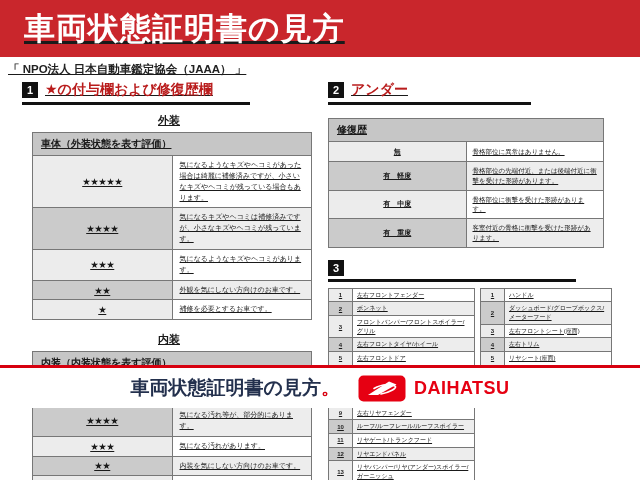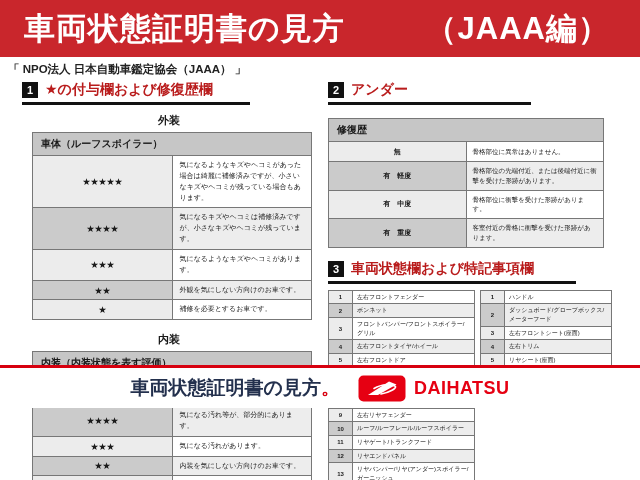--- a/index.html
+++ b/index.html
@@ -4,21 +4,21 @@
 <style>
   * { margin: 0; padding: 0; box-sizing: border-box; }
   html, body { width: 640px; height: 480px; }
   body {
     font-family: "Liberation Sans", "DejaVu Sans", sans-serif;
     background: #ffffff;
     position: relative;
     overflow: hidden;
     color: #1a1a1a;
   }
-  .page { width: 640px; height: 408px; position: relative; }
+  .page { width: 640px; height: 408px; position: relative; text-decoration: underline; }
 
   
   .masthead {
     height: 57px;
     background: #c9262c;
     display: flex;
     align-items: center;
     justify-content: space-between;
     padding: 0 30px 0 24px;
   }
@@ -175,40 +175,39 @@
     letter-spacing: 0.5px;
   }
 </style>
 </head>
 <body>
 
 <div class="page">
 
   <div class="masthead">
     <span class="title">車両状態証明書の見方</span>
-    <span class="edition">（JAAA編）</span>
   </div>
 
   <div class="subtitle">「 NPO法人 日本自動車鑑定協会（JAAA） 」</div>
 
   <div class="columns">
 
     <div class="col-left">
 
       <div class="sec-header w1">
         <span class="sec-num">1</span>
         <span class="sec-title">★の付与欄および修復歴欄</span>
       </div>
 
       <div class="group-label">外装</div>
 
       <table class="star-table">
         <thead>
           <tr>
-            <th colspan="2">車体（ルーフスポイラー）</th>
+            <th colspan="2">車体（外装状態を表す評価）</th>
           </tr>
         </thead>
         <tbody>
           <tr>
             <td class="cell-key">★★★★★</td>
             <td class="cell-desc">気になるようなキズやヘコミがあった場合は綺麗に補修済みですが、小さいなキズやヘコミが残っている場合もあります。</td>
           </tr>
           <tr>
             <td class="cell-key">★★★★</td>
             <td class="cell-desc">気になるキズやヘコミは補修済みですが、小さなキズやヘコミが残っています。</td>
@@ -289,21 +288,20 @@
           </tr>
           <tr>
             <td class="cell-key">有　重度</td>
             <td class="cell-desc">客室付近の骨格に衝撃を受けた形跡があります。</td>
           </tr>
         </tbody>
       </table>
 
       <div class="sec-header w3 mt14">
         <span class="sec-num">3</span>
-        <span class="sec-title">車両状態欄および特記事項欄</span>
       </div>
 
       <div class="parts-wrap">
         <table class="parts-table left">
           <tbody>
             <tr>
               <td class="cell-key">1</td>
               <td class="cell-desc">左右フロントフェンダー</td>
             </tr>
             <tr>

